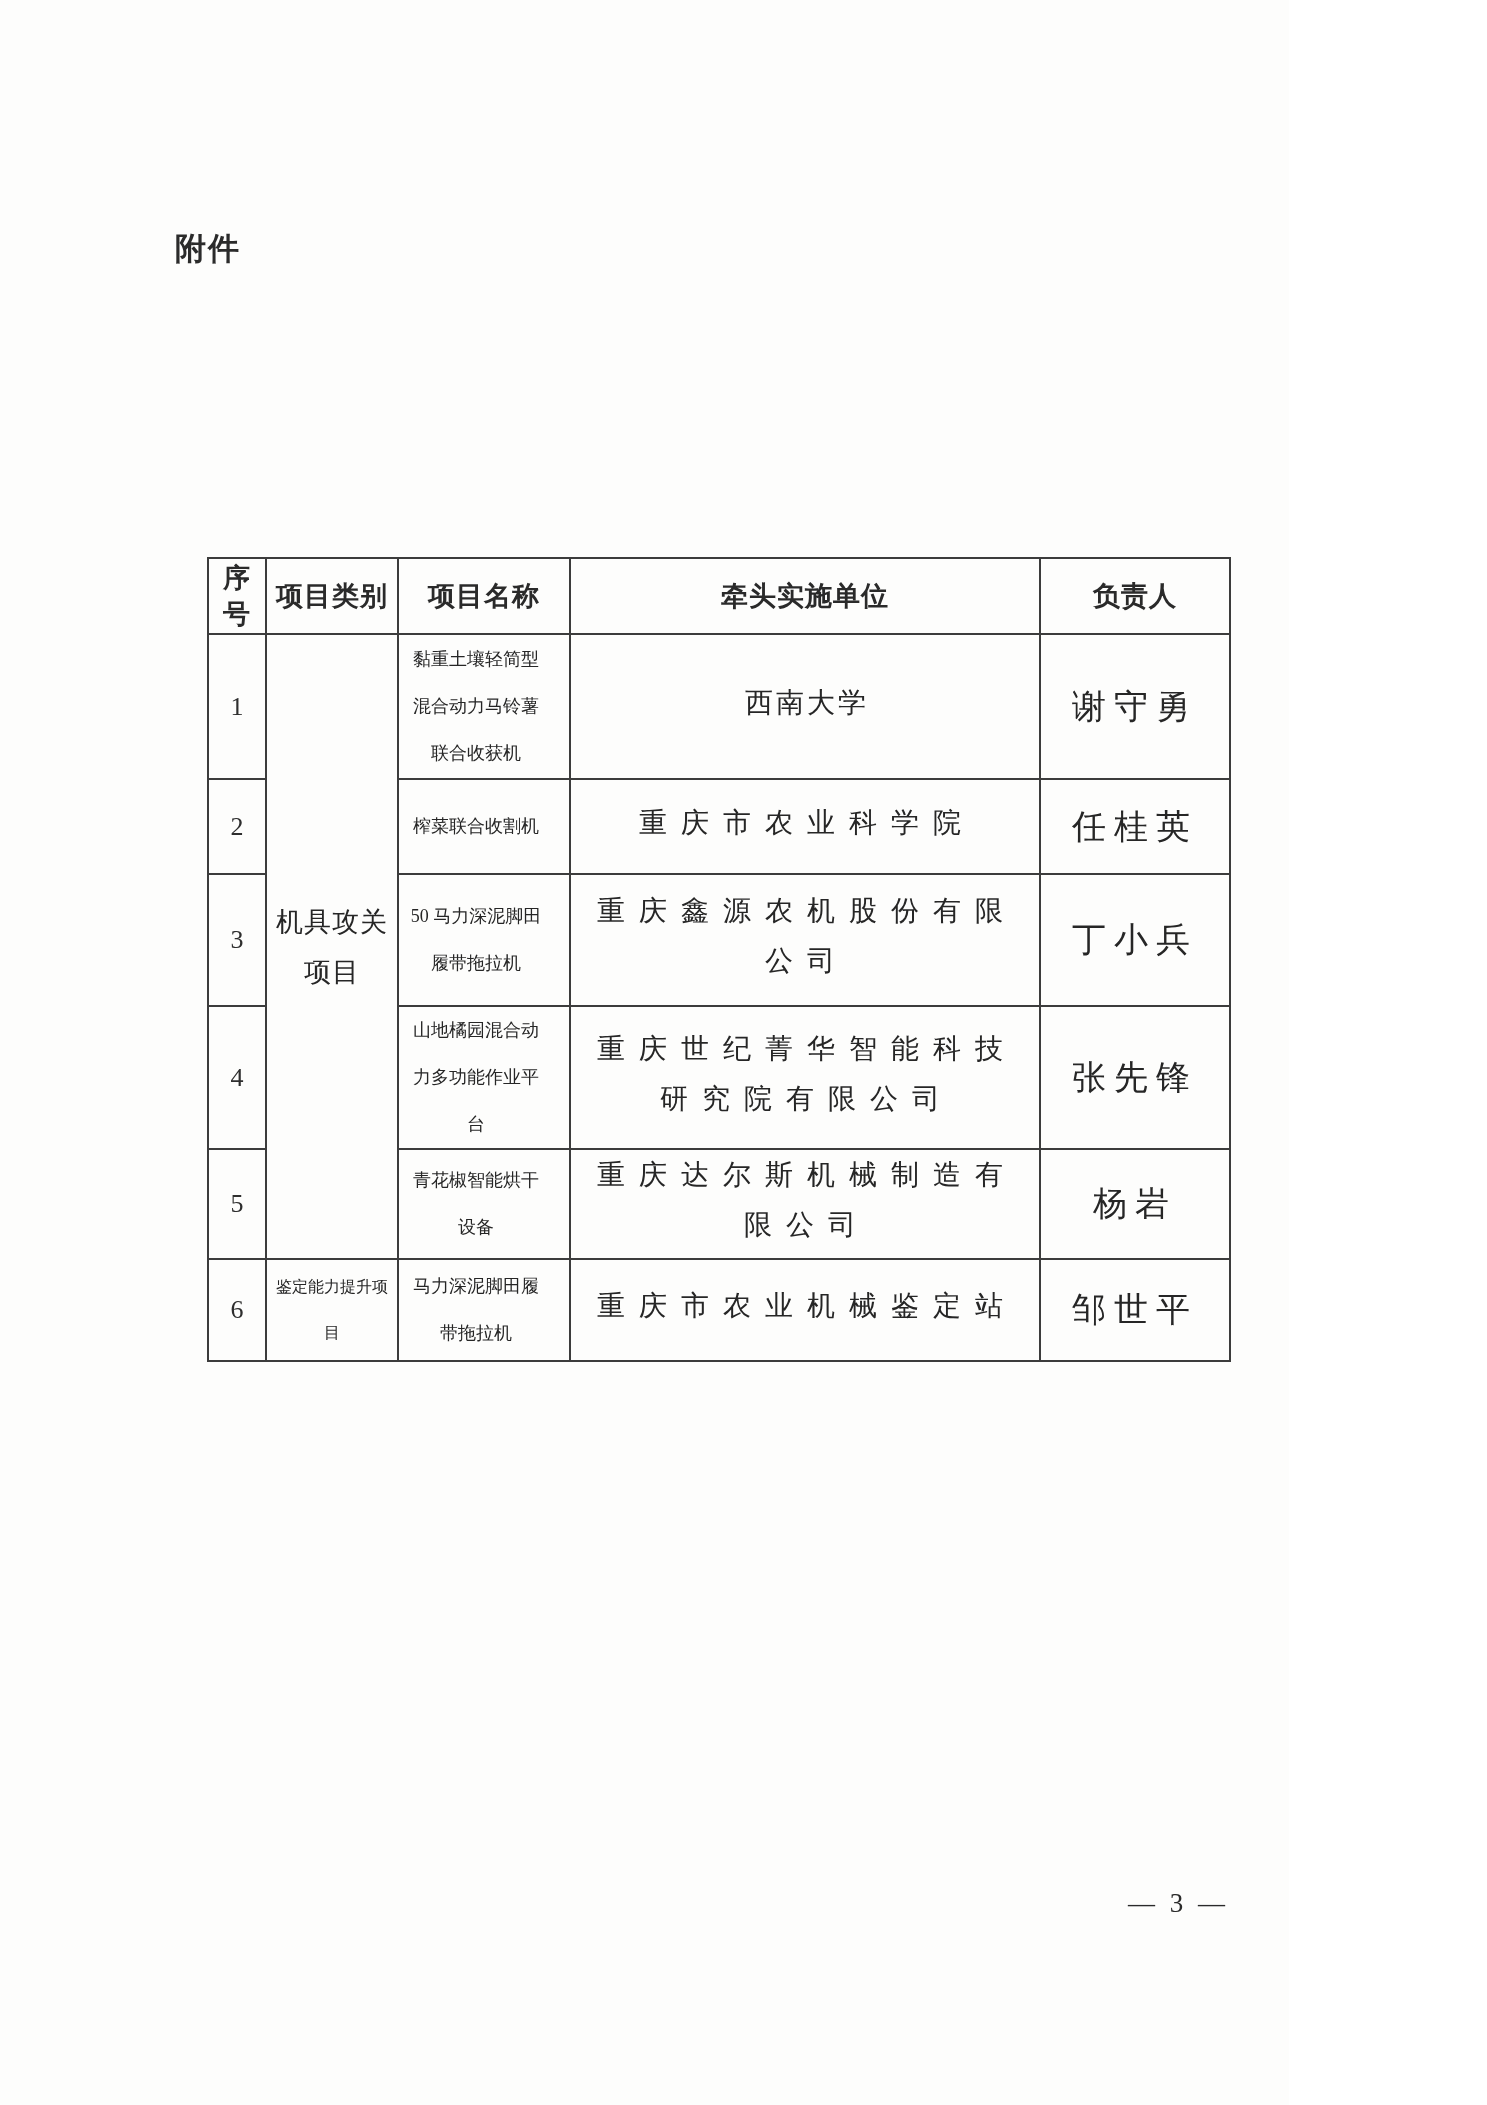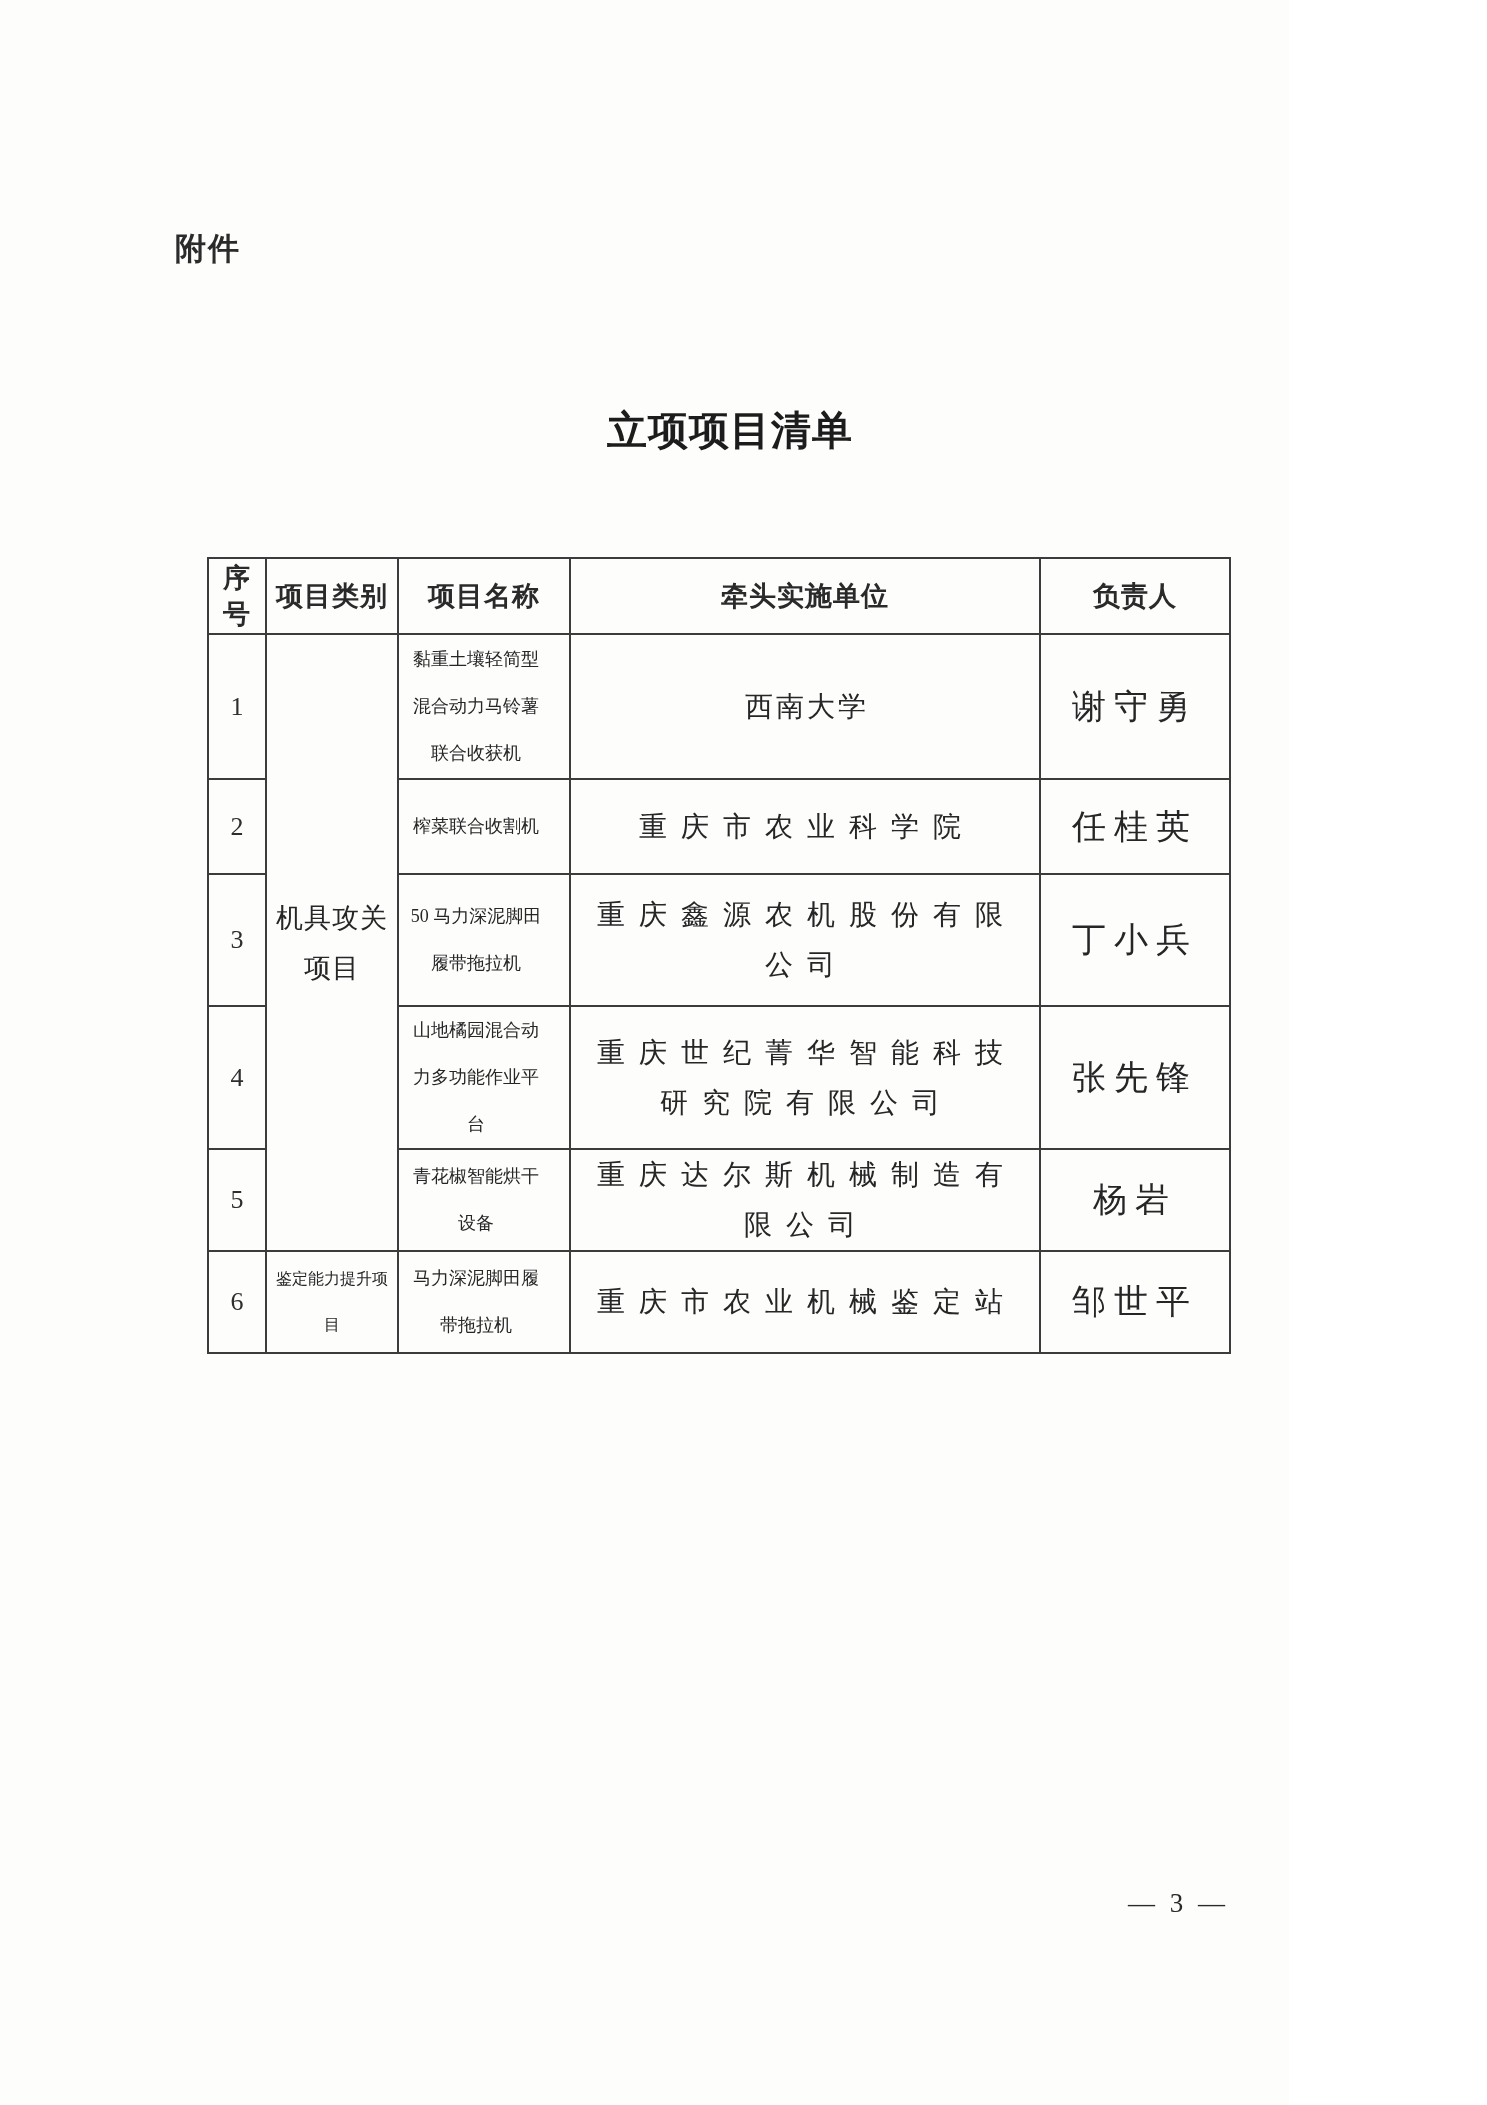--- a/index.html
+++ b/index.html
@@ -86,21 +86,21 @@
     font-size: 18px;
     line-height: 47px;
     text-align: left;
     padding: 0 25px 0 9px;
     word-break: break-all;
   }
   td.unit {
     font-size: 28px;
     line-height: 50px;
     text-align: left;
-    padding: 0 8px 0 12px;
+    padding: 0 8px 8px 12px;
     letter-spacing: 14px;
     word-break: break-all;
   }
   td.unit.compact {
     letter-spacing: 3px;
   }
   td.leader {
     font-size: 34px;
     letter-spacing: 8px;
   }
@@ -114,21 +114,20 @@
   }
 </style>
 </head>
 <body>
 
 <div class="page">
 
   <div class="attachment">附件</div>
 
   <div class="title-block">
-    <div>立项项目清单</div>
   </div>
 
   <table class="projects">
     <colgroup>
       <col style="width:58px">
       <col style="width:132px">
       <col style="width:172px">
       <col style="width:470px">
       <col style="width:190px">
     </colgroup>

